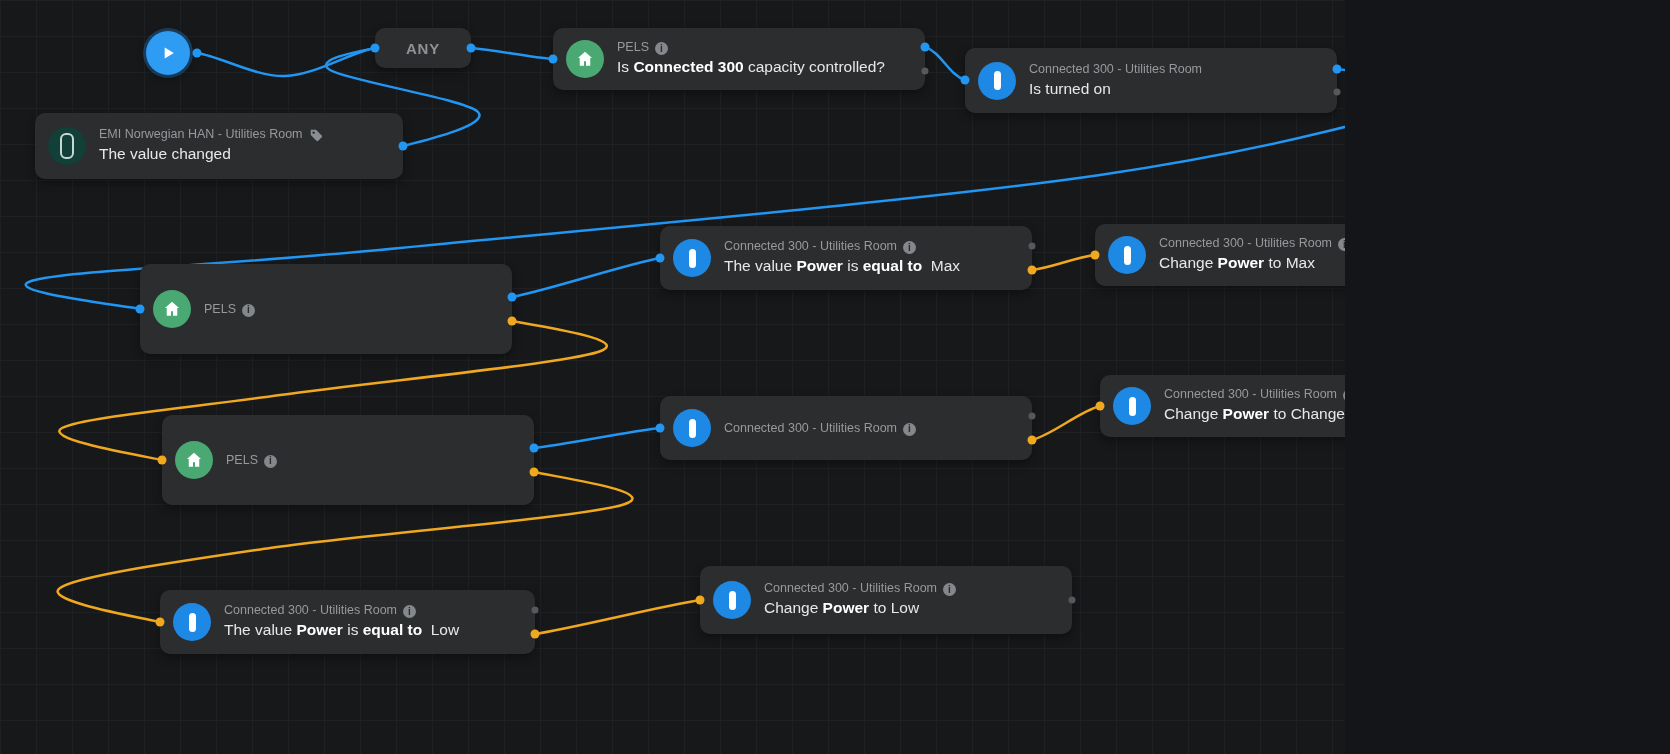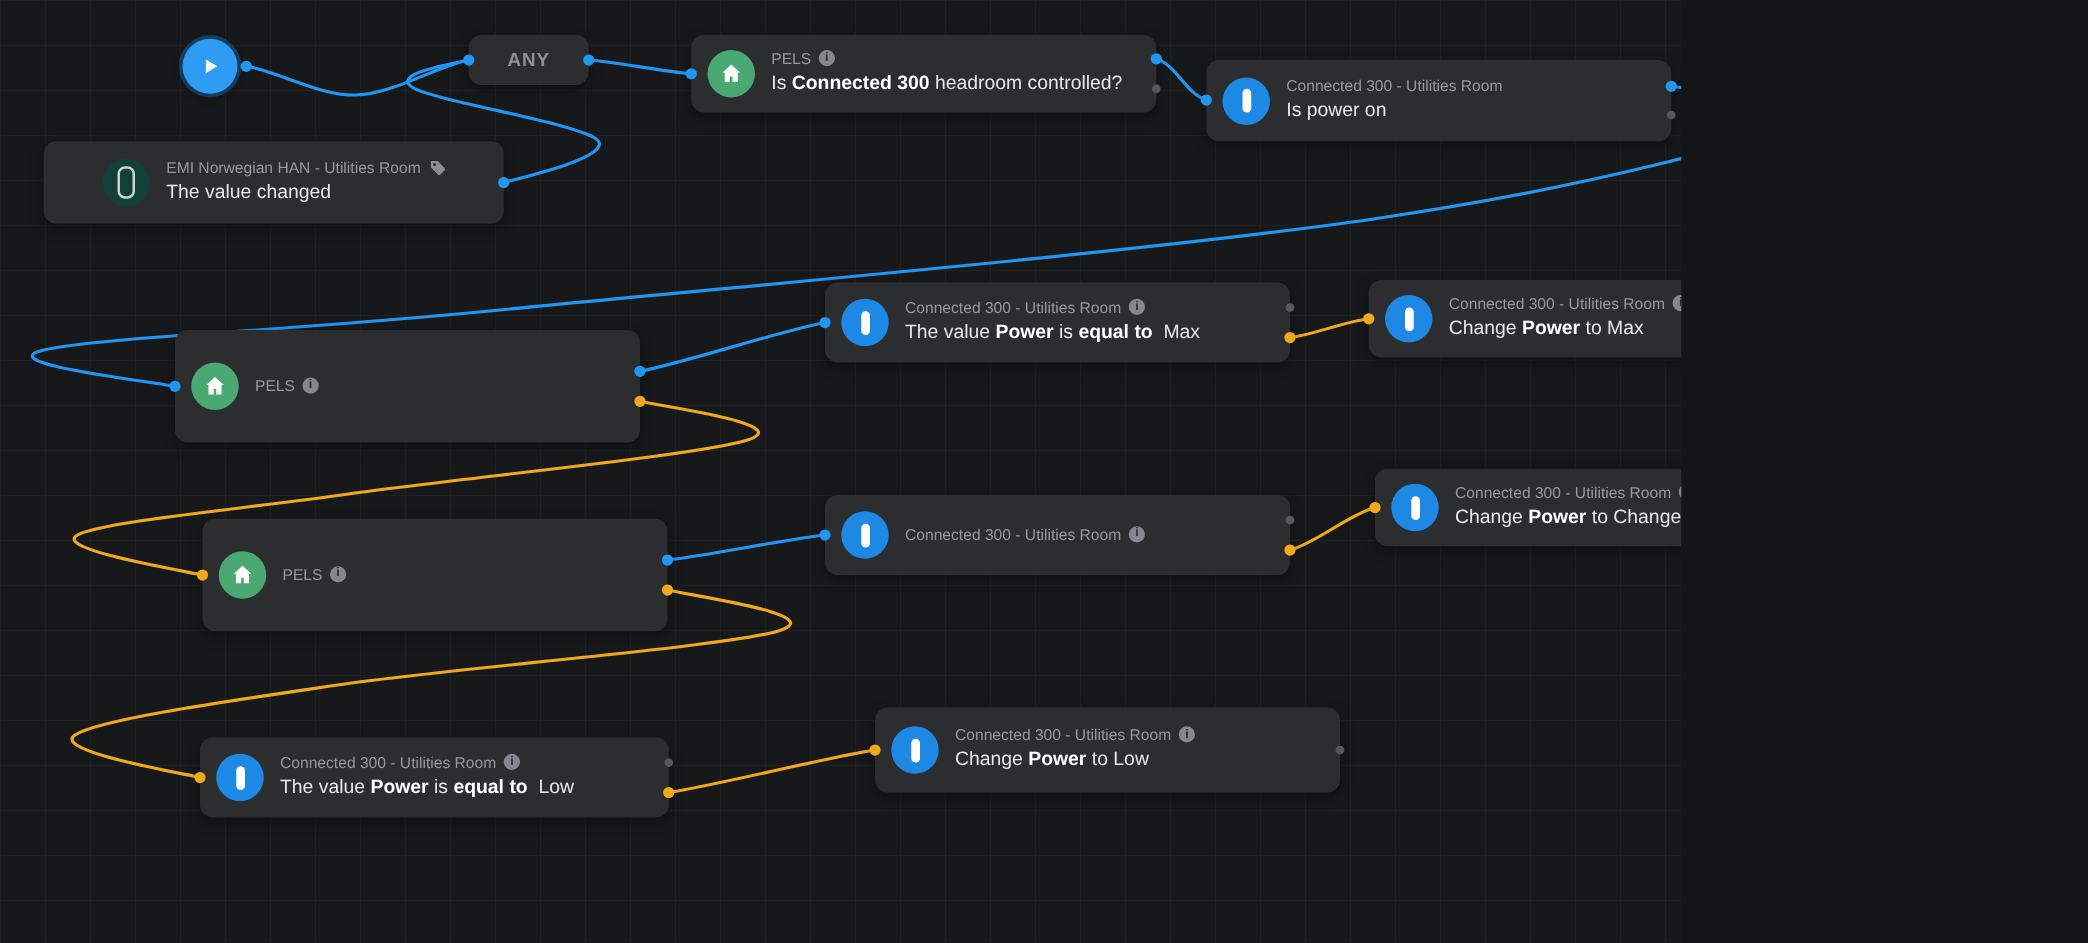--- a/index.html
+++ b/index.html
@@ -26,21 +26,21 @@
     width:38px;height:38px;border-radius:50%;
     margin:0 13px;flex:0 0 38px;
     display:flex;align-items:center;justify-content:center;
   }
   .icon.pels{background:#4aa873;}
   .icon.device{background:#1e88e5;}
   .icon.emi{background:#123f37;}
   .devbar{width:7px;height:19px;border-radius:4px;background:#ffffff;display:block;}
   .emicap{width:10px;height:22px;border-radius:6px;border:2px solid #c6d8d2;display:block;}
   .cbody{display:flex;flex-direction:column;gap:2px;padding-right:16px;min-width:0;}
-  .hdr{display:flex;align-items:flex-start;gap:6px;font-size:12.5px;color:#97999d;line-height:1.2;}
+  .hdr{display:flex;align-items:flex-end;gap:6px;font-size:12.5px;color:#97999d;line-height:1.2;}
   .title{font-size:15.5px;color:#e6e8ea;line-height:1.32;white-space:pre-wrap;}
   .title b{color:#ffffff;font-weight:700;}
   .info{
     width:13px;height:13px;border-radius:50%;background:#84878b;color:#2b2d2f;
     font-size:10px;font-weight:700;display:inline-flex;align-items:center;justify-content:center;
     line-height:1;cursor:pointer;flex:0 0 13px;
   }
   .any-node{
     position:absolute;background:#2b2d2f;border-radius:10px;z-index:2;
     display:flex;align-items:center;justify-content:center;
@@ -89,35 +89,35 @@
       <div class="icon pels">
         <svg width="20" height="20" viewBox="0 0 24 24">
           <path d="M12 3.2 3.6 10.8h2.1V20h5.1v-5.4h2.4V20h5.1v-9.2h2.1L12 3.2z" fill="#fff"></path>
         </svg>
       </div>
       <div class="cbody">
         <div class="hdr">
           <span>PELS</span>
           <span class="info">i</span>
         </div>
-        <div class="title"><span>Is </span><b>Connected 300</b><span> headroom controlled?</span></div>
+        <div class="title"><span>Is </span><b>Connected 300</b><span> capacity controlled?</span></div>
       </div>
     </div>
     <div class="card" style="left: 965px; top: 48px; width: 372px; height: 65px;">
       <div class="icon device">
         <span class="devbar"></span>
       </div>
       <div class="cbody">
         <div class="hdr">
           <span>Connected 300 - Utilities Room</span>
         </div>
-        <div class="title"><span>Is power on</span></div>
-      </div>
-    </div>
-    <div class="card" style="left: 35px; top: 113px; width: 368px; height: 66px; padding-left: 34px;">
+        <div class="title"><span>Is turned on</span></div>
+      </div>
+    </div>
+    <div class="card" style="left: 35px; top: 113px; width: 368px; height: 66px;">
       <div class="icon emi">
         <span class="emicap"></span>
       </div>
       <div class="cbody">
         <div class="hdr">
           <span>EMI Norwegian HAN - Utilities Room</span>
           <span style="display: inline-flex;">
             <svg width="14" height="14" viewBox="0 0 16 16">
               <path d="M2 2h6l6.5 6.5a1.5 1.5 0 0 1 0 2.1l-3.9 3.9a1.5 1.5 0 0 1-2.1 0L2 8V2z" fill="#8b8f93"></path>
               <circle cx="5.3" cy="5.3" r="1.4" fill="#2b2d2f"></circle>

